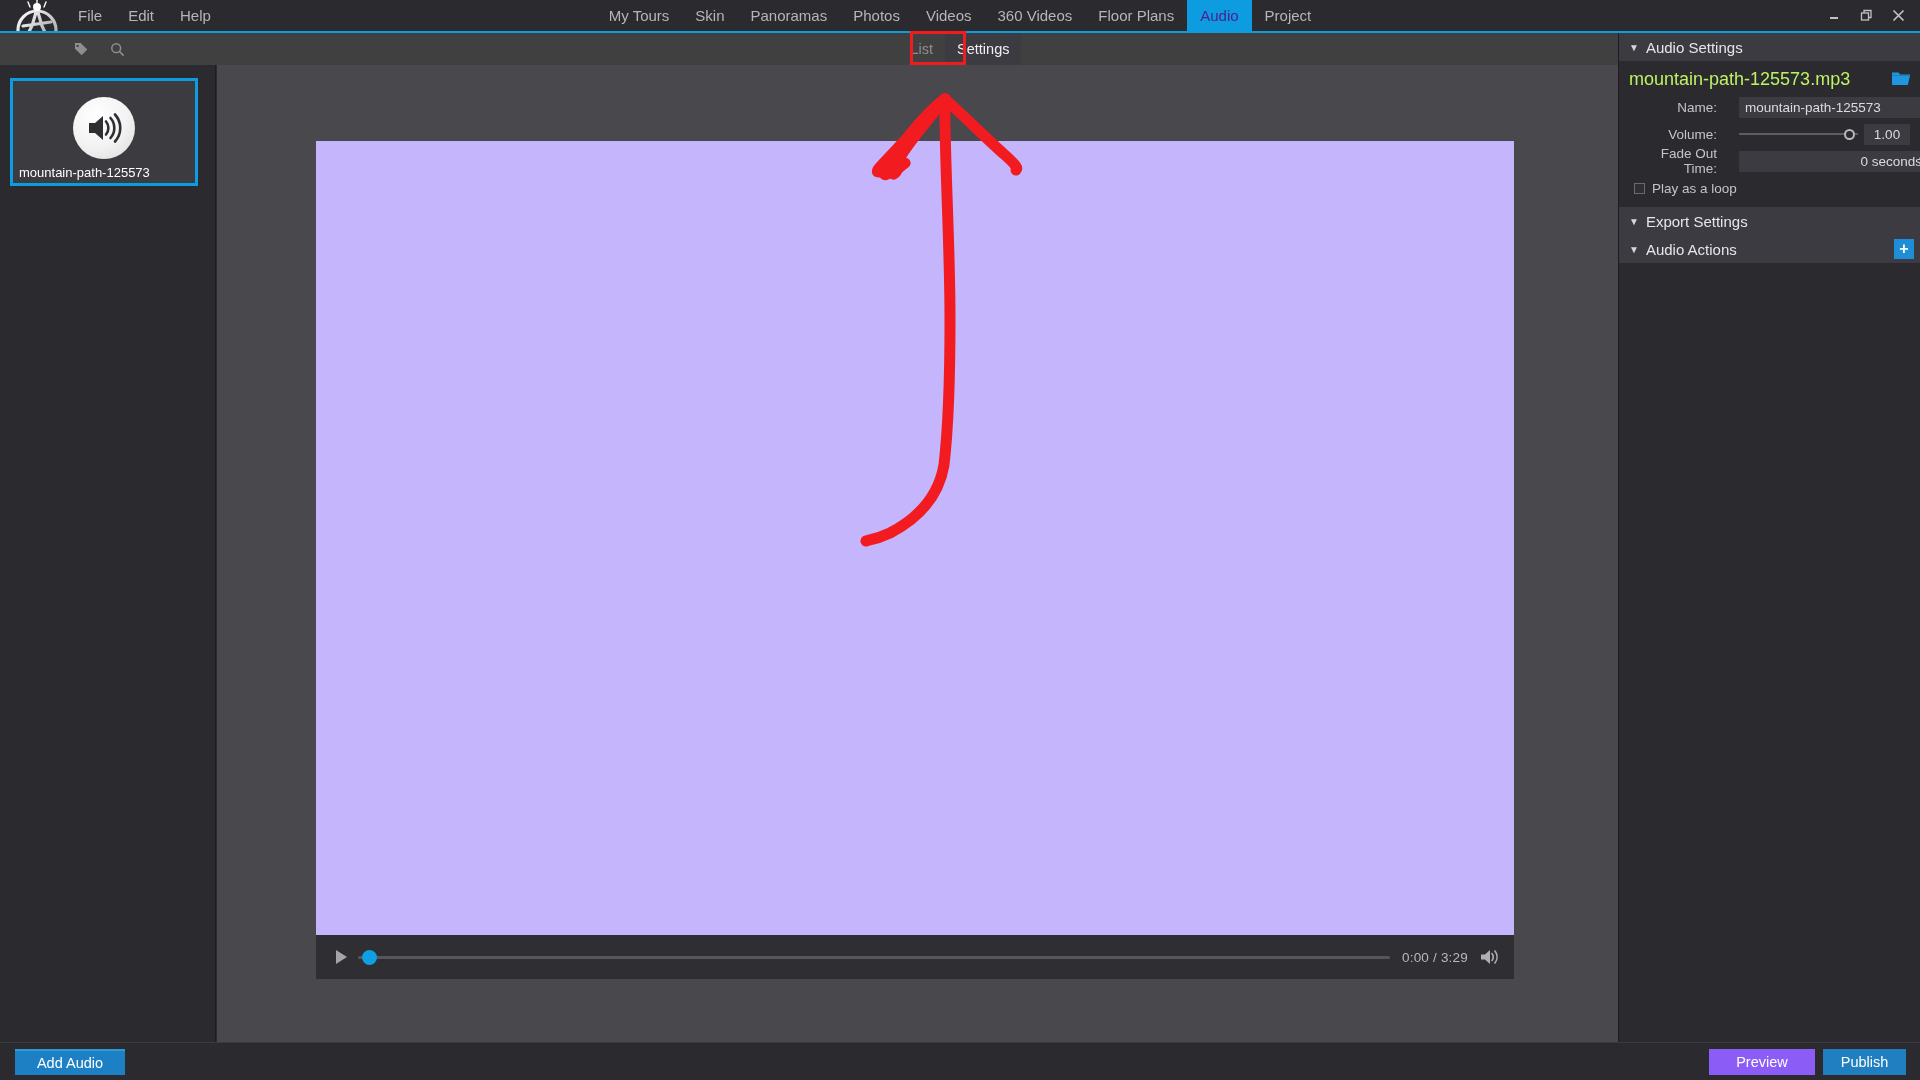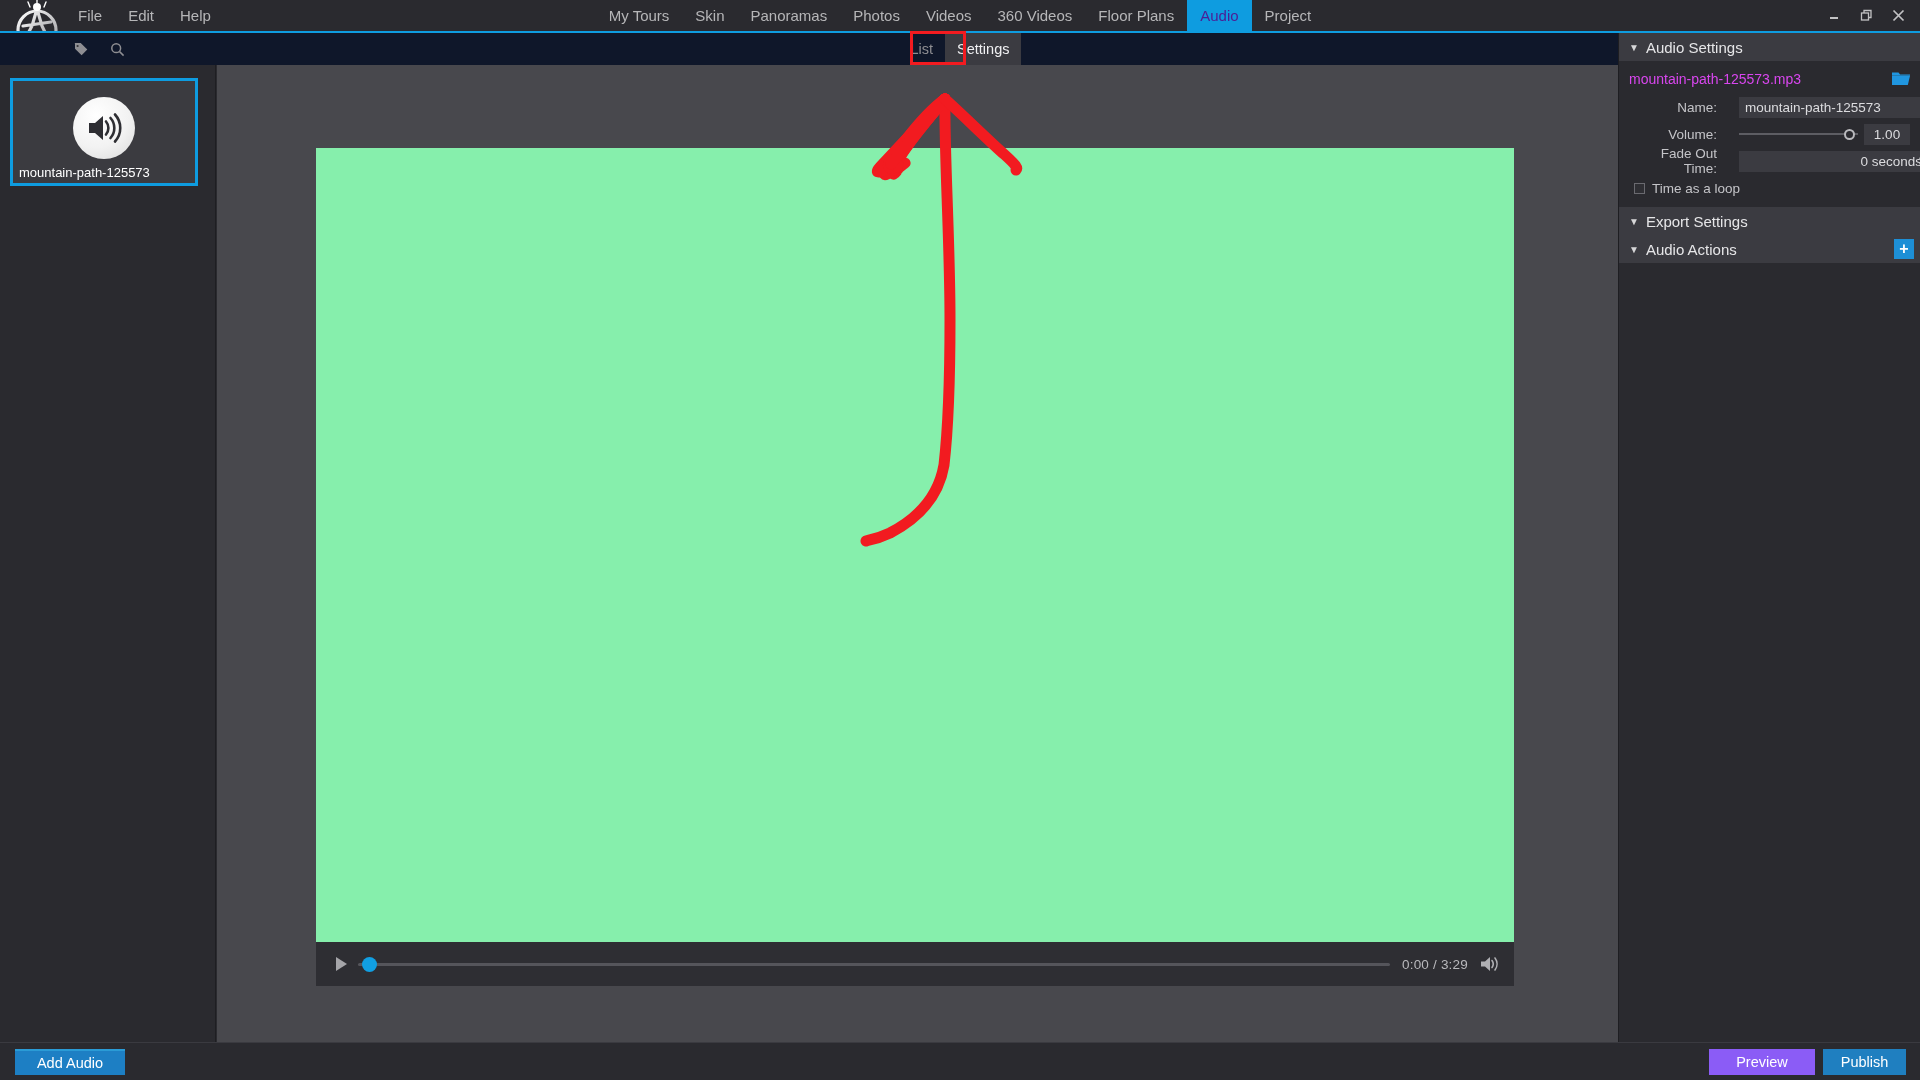--- a/index.html
+++ b/index.html
@@ -37,21 +37,21 @@
   .winbtn svg { display: block; }
 
   .accent-line {
     position: absolute; left: 0; top: 31px; width: 1920px; height: 2px;
     background: #0e9ce0;
   }
 
   
   .subbar {
     position: absolute; left: 0; top: 33px; width: 1920px; height: 32px;
-    background: #0f172a;
+    background: #404040;
   }
   .subbar-icons { position: absolute; left: 72px; top: 0; height: 32px; display: flex; align-items: center; gap: 18px; }
   .sb-icon { width: 18px; height: 18px; color: #8e8e92; display: flex; align-items: center; justify-content: center; }
 
   .sub-tabs {
     position: absolute; left: 0; top: 0; width: 1920px; height: 32px;
     display: flex; justify-content: center; align-items: stretch;
   }
   .sub-tab {
     font-size: 14.5px; padding: 0 12px; display: flex; align-items: center;
@@ -84,22 +84,22 @@
     position: absolute; left: 6px; bottom: 3px; right: 4px;
     color: #ffffff; font-size: 13px; white-space: nowrap; overflow: hidden;
   }
 
   
   .main {
     position: absolute; left: 217px; top: 65px; right: 302px; height: 977px;
     background: #48484d;
   }
   .player {
-    position: absolute; left: 99px; top: 83px; width: 1198px; height: 838px;
-    background: #86efac;
+    position: absolute; left: 99px; top: 76px; width: 1198px; height: 838px;
+    background: #c4b5fd;
   }
   .player-controls {
     position: absolute; left: 0; bottom: 0; width: 1198px; height: 44px;
     background: #2e2e33; display: flex; align-items: center; padding: 0 12px;
   }
   .play-btn {
     width: 26px; height: 26px; display: flex; align-items: center; justify-content: center;
     color: #a5a5a9; flex: none;
   }
   .seek-wrap { position: relative; flex: 1; height: 20px; display: flex; align-items: center; margin: 0 8px 0 4px; }
@@ -120,21 +120,21 @@
     background: #2a2a2f; border-left: 1px solid #1e1e22;
   }
   .section-head {
     height: 28px; background: #3b3b41; display: flex; align-items: center;
     padding: 0 10px; color: #e6e6e8; font-size: 15px; position: relative;
   }
   .caret { margin-right: 7px; font-size: 10px; color: #d6d6d8; }
   .section-body { padding: 7px 10px 8px 10px; background: #2a2a2f; }
 
   .file-row { display: flex; align-items: center; justify-content: space-between; height: 22px; margin-bottom: 6px; }
-  .file-name { color: #d946ef; font-size: 14px; }
+  .file-name { color: #bef264; font-size: 18px; }
   .folder-icon { width: 18px; height: 16px; color: #2096e0; }
 
   .frow { display: flex; align-items: center; height: 22px; margin-bottom: 5px; }
   .flabel { color: #c4c4c8; font-size: 13.5px; text-align: right; width: 88px; flex: none; margin-right: 22px; }
   .finput {
     flex: 1; height: 21px; background: #3b3b41; border: none;
     color: #dcdcdf; font-size: 13.5px; padding: 0 6px;
     font-family: "Liberation Sans", sans-serif;
   }
   .finput.right { text-align: right; padding-right: 8px; }
@@ -358,21 +358,21 @@
           <input class="finput right" value="0 seconds" style="">
           <span class="spin-arrows">
             <span>▲</span>
             <span>▼</span>
           </span>
         </span>
       </div>
 
       <div class="chk-row">
         <span class="chkbox"></span>
-        <span class="chk-label">Time as a loop</span>
+        <span class="chk-label">Play as a loop</span>
       </div>
     </div>
 
     <div class="section-head">
       <span class="caret">▼</span>
       <span>Export Settings</span>
     </div>
 
     <div class="section-head">
       <span class="caret">▼</span>

